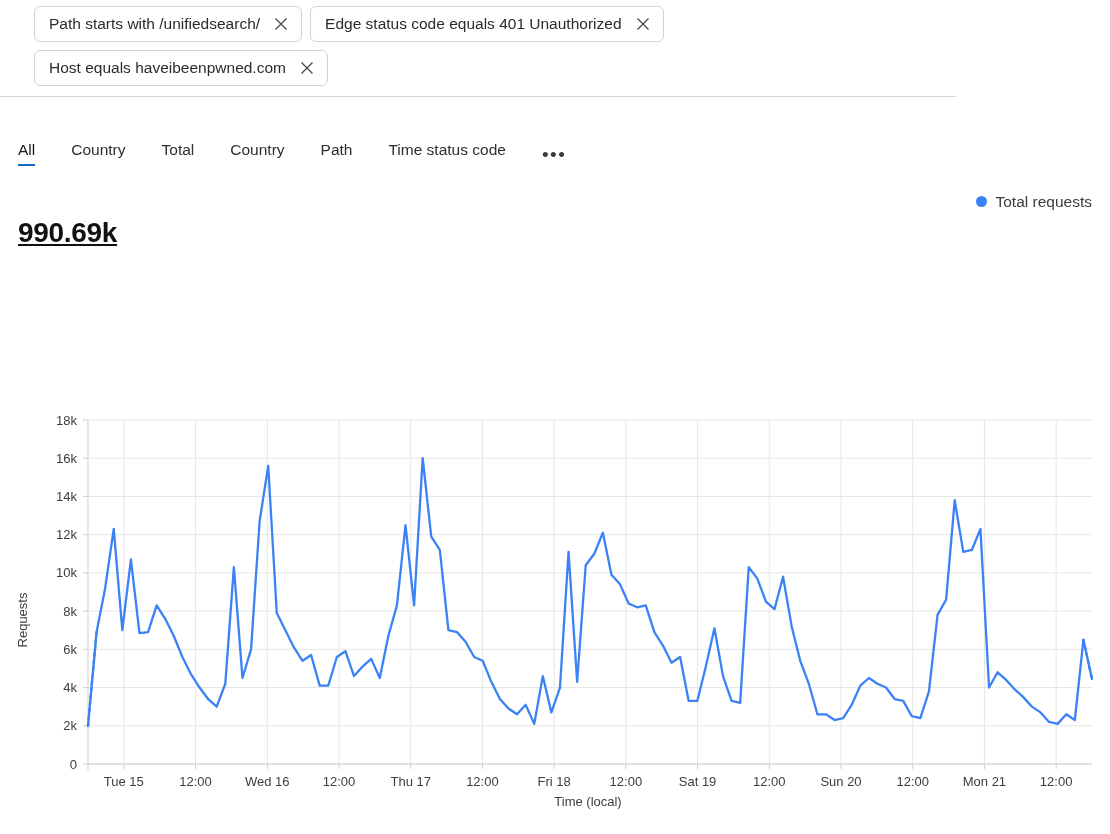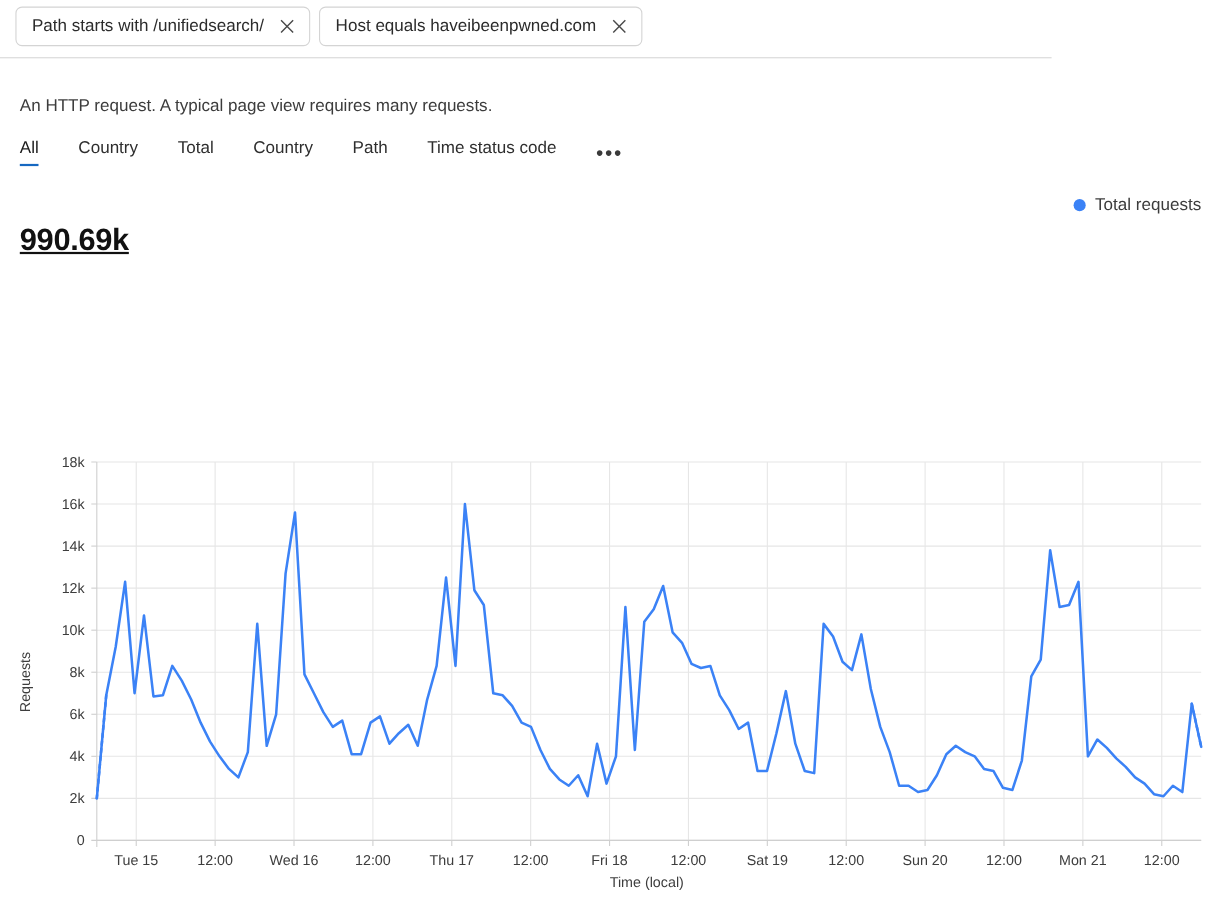--- a/index.html
+++ b/index.html
@@ -8,21 +8,21 @@
     width: 1110px; height: 834px;
     background: #ffffff;
     font-family: "Liberation Sans", sans-serif;
     color: #24292f;
     overflow: hidden;
   }
   #app { position: relative; width: 1110px; height: 834px; }
 
   
   .filter-bar {
-    padding: 6px 18px 10px 14px;
+    padding: 6px 18px 10px 34px;
     display: flex; flex-wrap: wrap; gap: 8px 8px;
     border-bottom: 1px solid #d7d7d7;
     width: 956px;
   }
   .chip {
     display: inline-flex; align-items: center;
     height: 36px;
     padding: 0 10px 0 14px;
     border: 1px solid #d4d4d4;
     border-radius: 6px;
@@ -105,31 +105,38 @@
   <div class="filter-bar">
     <div class="chip">
       <span class="chip-label">Path starts with /unifiedsearch/</span>
       <span class="chip-close">
         <svg width="16" height="16" viewBox="0 0 16 16">
             <path d="M2.5 2.5 L13.5 13.5 M13.5 2.5 L2.5 13.5" stroke="#4a4a4a" stroke-width="1.3" fill="none"></path>
           </svg>
       </span>
     </div>
     <div class="chip">
+      <span class="chip-label">Edge status code equals 401 Unauthorized</span>
+      <span class="chip-close">
+        <svg width="16" height="16" viewBox="0 0 16 16">
+            <path d="M2.5 2.5 L13.5 13.5 M13.5 2.5 L2.5 13.5" stroke="#4a4a4a" stroke-width="1.3" fill="none"></path>
+          </svg>
+      </span>
+    </div>
+    <div class="chip">
       <span class="chip-label">Host equals haveibeenpwned.com</span>
       <span class="chip-close">
         <svg width="16" height="16" viewBox="0 0 16 16">
             <path d="M2.5 2.5 L13.5 13.5 M13.5 2.5 L2.5 13.5" stroke="#4a4a4a" stroke-width="1.3" fill="none"></path>
           </svg>
       </span>
     </div>
   </div>
 
   <div class="summary">
-    <div class="subtitle">An HTTP request. A typical page view requires many requests.</div>
 
     <div class="tabs">
       <div class="tab active">All</div>
       <div class="tab">Country</div>
       <div class="tab">Total</div>
       <div class="tab">Country</div>
       <div class="tab">Path</div>
       <div class="tab">Time status code</div>
       <div class="tab-more">•••</div>
     </div>

